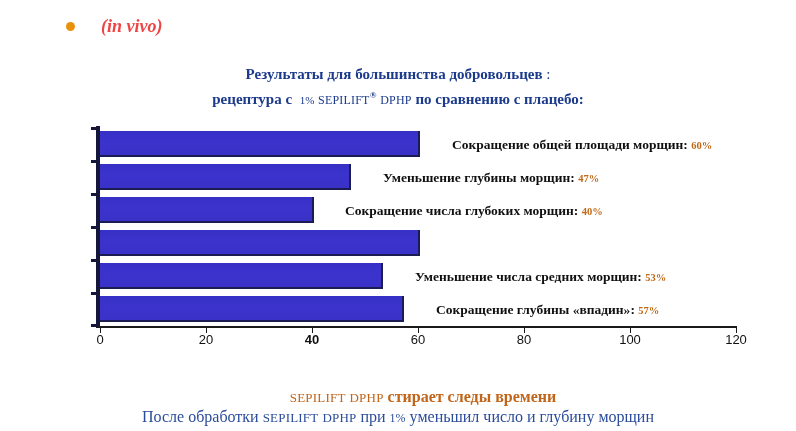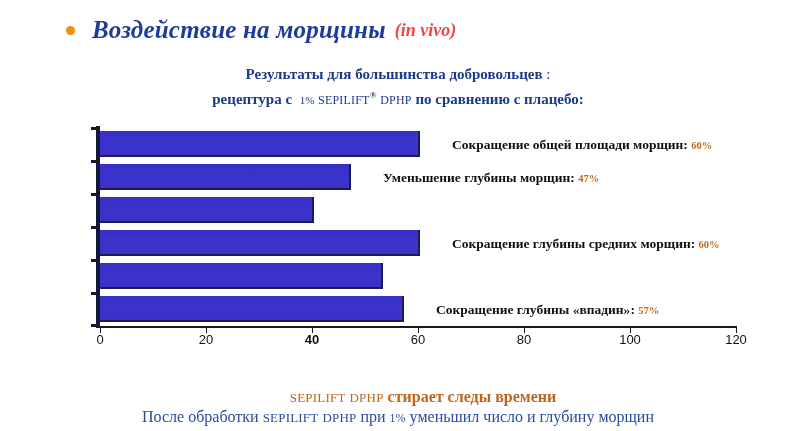--- a/index.html
+++ b/index.html
@@ -183,21 +183,20 @@
     font-size: 13px;
     font-weight: normal;
     color: #C0651A;
   }
 </style>
 </head>
 <body>
 
 <div class="title-row">
   <span class="bullet-dot"></span>
-  <span class="title-main">Воздействие на морщины</span>
   <span class="title-invivo">(in vivo)</span>
 </div>
 
 <div class="subtitle">
   <span class="ln">
     <span>Результаты для большинства добровольцев</span><span class="sub-colon"> :</span>
   </span>
   <span class="ln">
     <span>рецептура с</span>&nbsp;
     <span class="pct-small">1%</span>
@@ -230,26 +229,30 @@
   <div class="bar-label" style="left:452px; top:11px;">
     <span>Сокращение общей площади морщин</span><span>:</span>
     <span class="pct">60%</span>
   </div>
 
   <div class="bar-label" style="left:383px; top:44px;">
     <span>Уменьшение глубины морщин</span><span>:</span>
     <span class="pct">47%</span>
   </div>
 
-
-  <div class="bar-label" style="left:452px; top:110px;">
-    <span>Сокращение глубины средних морщин</span><span>:</span>
-    <span class="pct">60%</span>
-  </div>
-
+  <div class="bar-label" style="left:345px; top:77px;">
+    <span>Сокращение числа глубоких морщин</span><span>:</span>
+    <span class="pct">40%</span>
+  </div>
+
+
+  <div class="bar-label" style="left:415px; top:143px;">
+    <span>Уменьшение числа средних морщин</span><span>:</span>
+    <span class="pct">53%</span>
+  </div>
 
   <div class="bar-label" style="left:436px; top:176px;">
     <span>Сокращение глубины «впадин»</span><span>:</span>
     <span class="pct">57%</span>
   </div>
 
   <div class="xtick" style="left:100px;"></div>
   <div class="xtick" style="left:206px;"></div>
   <div class="xtick" style="left:312px;"></div>
   <div class="xtick" style="left:418px;"></div>

